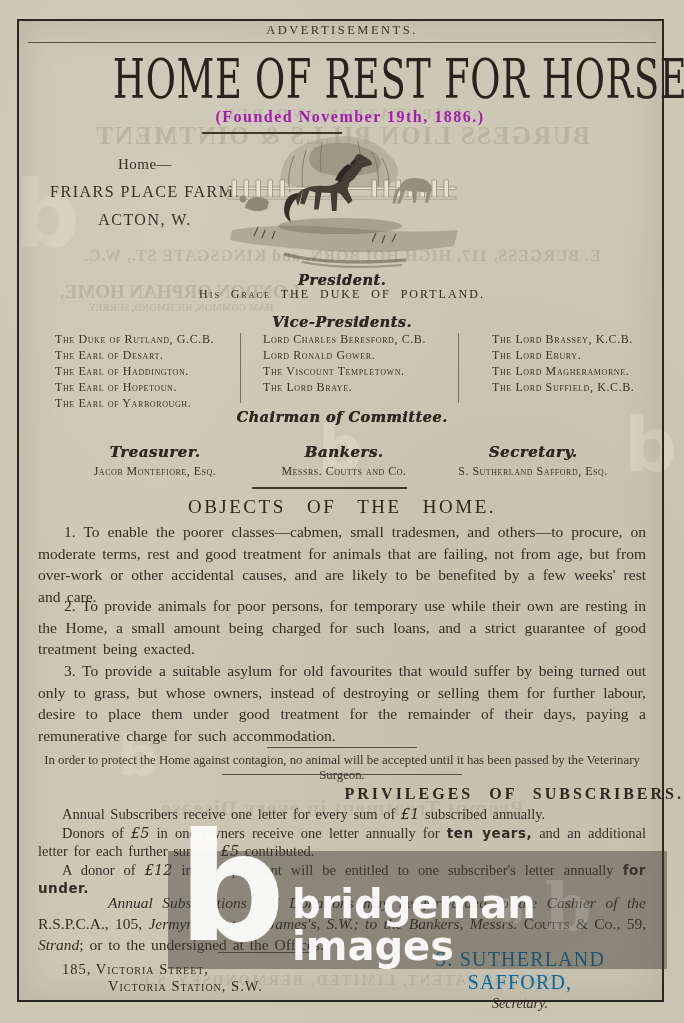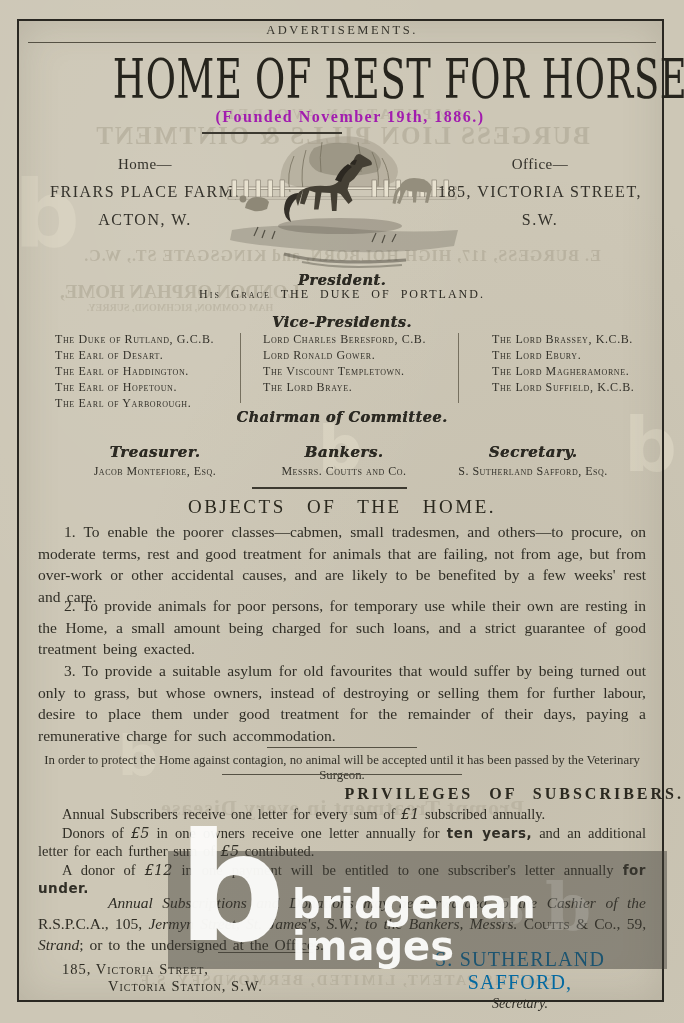--- a/index.html
+++ b/index.html
@@ -173,25 +173,20 @@
       <ellipse cx="118" cy="100" rx="62" ry="8" fill="#4e4a3f" opacity="0.3"></ellipse>
       <path d="M10,104 Q62,96 122,102 T236,104 L232,120 Q164,130 92,124 T8,114 Z" fill="#5a564a" opacity="0.28"></path>
       <g stroke="#3c392f" stroke-width="1.2" opacity="0.8" fill="none">
         <path d="M32,110 l4,-9 M40,112 l3,-8 M50,113 l3,-8 M150,116 l4,-9 M160,117 l3,-8 M170,116 l4,-8"></path>
         <path d="M62,128 q45,12 122,6" stroke-width="3" opacity="0.55"></path>
         <path d="M80,136 q40,8 100,3" stroke-width="2" opacity="0.45"></path>
       </g>
     </g>
   </svg>
 
-  <div class="abs addr-block" style="left:420px;top:150px;width:240px;">
-    <div class="addr-label">Office—</div>
-    <div>185, VICTORIA STREET,</div>
-    <div>S.W.</div>
-  </div>
 
   <div class="abs blackletter" style="top:271px;left:0;right:0;font-size:14.5px;">President.</div>
   <div class="abs caps-name sc" style="top:287px;left:0;right:0;font-size:12px;letter-spacing:2px;word-spacing:5px;">His Grace THE DUKE OF PORTLAND.</div>
 
   <div class="abs blackletter" style="top:313px;left:0;right:0;font-size:14.5px;">Vice-Presidents.</div>
   <div class="abs" style="left:55px;top:331px;">
     <div class="vp-name">The Duke of Rutland, G.C.B.</div>
     <div class="vp-name">The Earl of Desart.</div>
     <div class="vp-name">The Earl of Haddington.</div>
     <div class="vp-name">The Earl of Hopetoun.</div>

